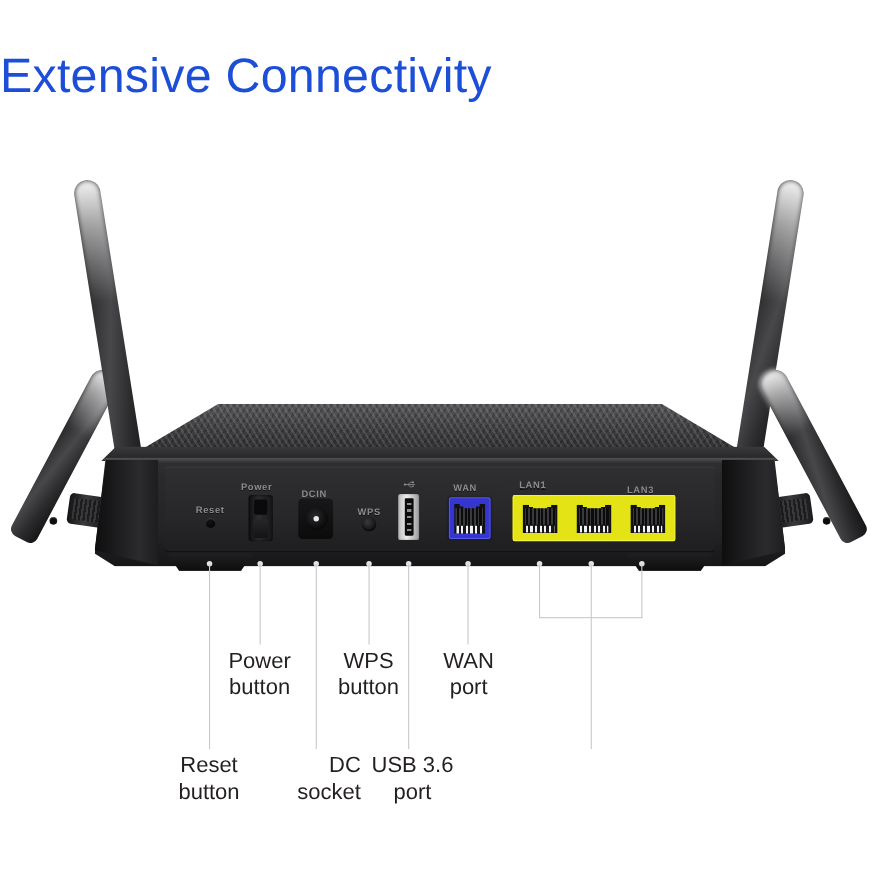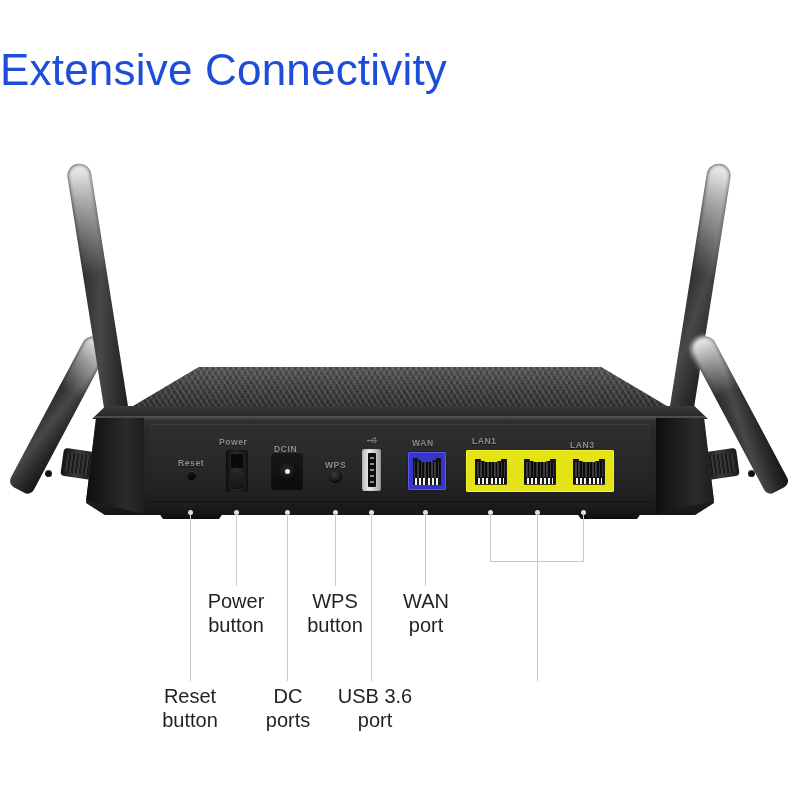--- a/index.html
+++ b/index.html
@@ -353,23 +353,23 @@
   <div class="cap" style="left:386px; top:590px; width:80px;">
     <div>WAN</div>
     <div>port</div>
   </div>
 
   <div class="cap" style="left:140px; top:685px; width:100px;">
     <div>Reset</div>
     <div>button</div>
   </div>
 
-  <div class="cap" style="left:248px; top:685px; width:80px;">
+  <div class="cap" style="left:248px; top:685px; width:80px;text-align:right;">
     <div>DC</div>
-    <div>ports</div>
+    <div>socket</div>
   </div>
 
   <div class="cap" style="left:332px; top:685px; width:86px;">
     <div>USB 3.6</div>
     <div>port</div>
   </div>
 
 
 </div>
 

